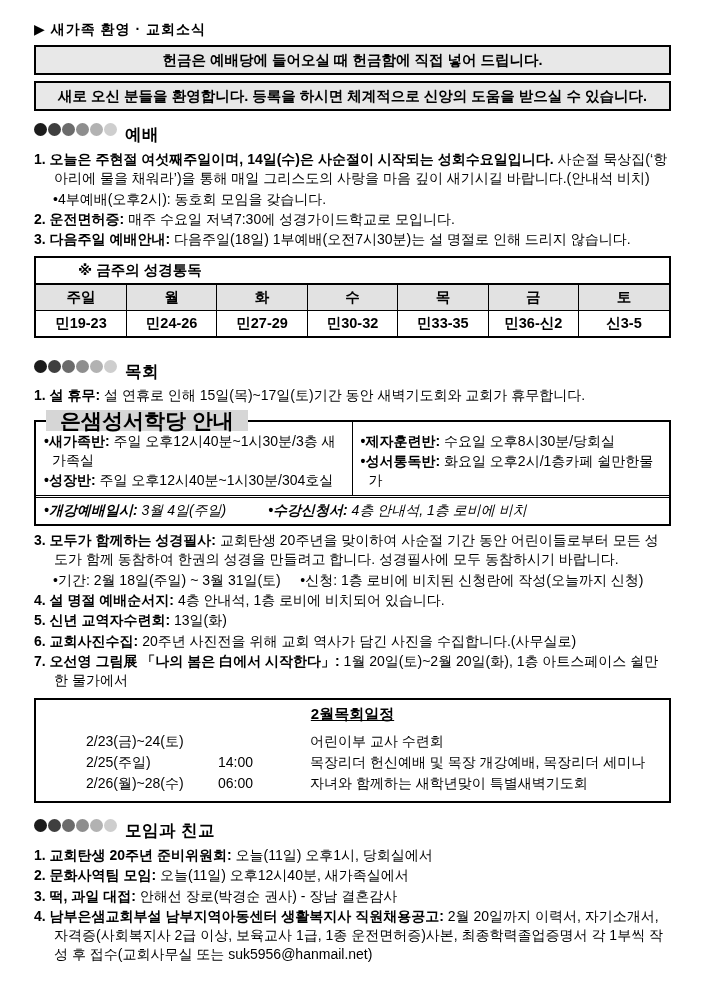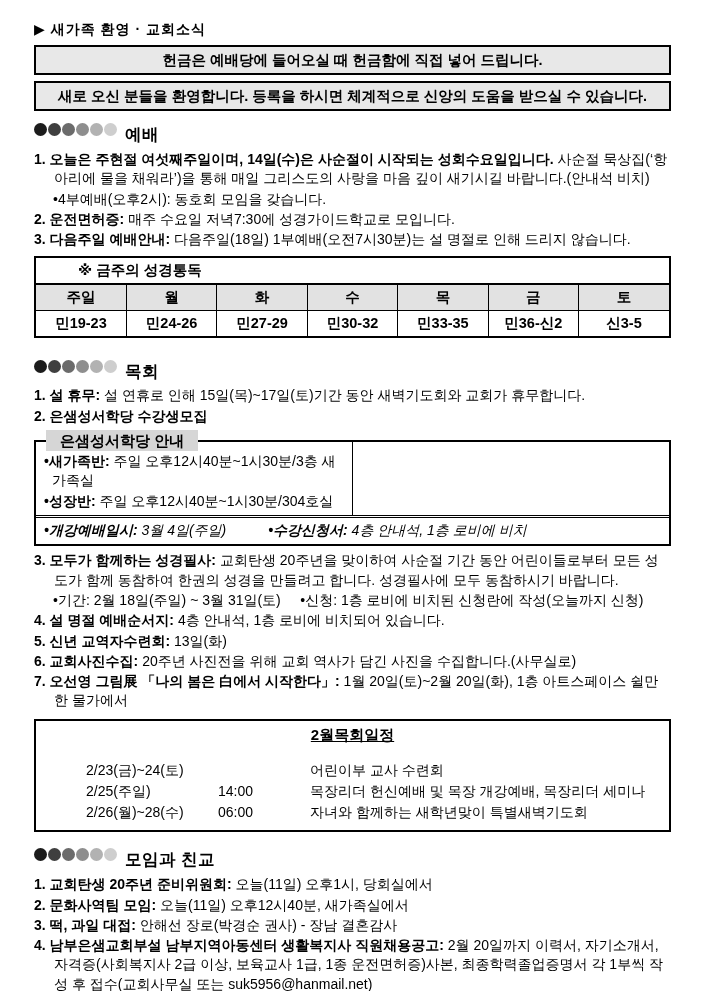--- a/index.html
+++ b/index.html
@@ -37,32 +37,32 @@
   }
   table.bible tr.hdr td { background:#e2e2e2; border-top:2px solid #000;text-align:center; }
   table.bible td:first-child { border-left:none; }
   table.bible td:last-child { border-right:none; }
   table.bible tr:last-child td { border-bottom:none; }
 
   
   .academy { position:relative; border:2px solid #000; margin:14px 0 5px; }
   .acad-tab {
     position:absolute; top:-12px; left:10px; background:#d6d6d6;
-    font-weight:bold; font-size:15px; padding:0 14px; line-height:21px;
+    font-weight:bold; font-size:21px; padding:0 14px; line-height:21px;
   }
   .acad-grid { display:flex; }
   .acad-col { width:50%; padding:9px 8px 4px 8px; }
   .acad-col.left { border-right:1.5px solid #000; }
   .acad-entry { text-indent:-8px; padding-left:8px; margin-top:1px; }
   .acad-bottom { border-top:3px double #000; padding:3px 8px 4px; }
   .acad-bottom .entry { margin-right:38px;font-style:italic; }
 
   
   .sched { border:2px solid #000; margin-top:8px; padding:4px 6px 7px; }
-  .sched-title { text-align:center; font-weight:bold; font-size:15px; text-decoration:underline; margin-bottom:15px; }
+  .sched-title { text-align:center; font-weight:bold; font-size:15px; text-decoration:underline; margin-bottom:6px; }
   .sched-row { display:flex; padding-left:44px; line-height:21px; }
   .sched-date { width:132px; }
   .sched-time { width:48px; }
   .sched-desc { flex:1;margin-left:44px; }
 </style>
 </head>
 <body>
 
 <div class="page">
 
@@ -114,28 +114,31 @@
   <div class="sec-head" style="margin-top:22px;">
     <span class="dot" style="background: rgb(28, 28, 28);"></span>
       <span class="dot" style="background: rgb(63, 63, 63);"></span>
       <span class="dot" style="background: rgb(107, 107, 107);"></span>
       <span class="dot" style="background: rgb(142, 142, 142);"></span>
       <span class="dot" style="background: rgb(178, 178, 178);"></span>
       <span class="dot" style="background: rgb(206, 206, 206);"></span>
     <span class="sec-title">목회</span>
   </div>
   <div class="item"><span class="lead">1.</span> <span class="lead">설 휴무:</span><span> 설 연휴로 인해 15일(목)~17일(토)기간 동안 새벽기도회와 교회가 휴무합니다.</span></div>
-  <div class="item"><span class="lead">2.</span> <span class="lead">은샘성서학당 수강생모집</span><span></span></div>
 
   <div class="academy">
     <div class="acad-tab">은샘성서학당 안내</div>
     <div class="acad-grid">
       <div class="acad-col left">
         <div class="acad-entry"><span class="lead">•새가족반:</span><span> 주일 오후12시40분~1시30분/3층 새가족실</span></div>
         <div class="acad-entry"><span class="lead">•성장반:</span><span> 주일 오후12시40분~1시30분/304호실</span></div>
+      </div>
+      <div class="acad-col">
+        <div class="acad-entry"><span class="lead">•제자훈련반:</span><span> 수요일 오후8시30분/당회실</span></div>
+        <div class="acad-entry"><span class="lead">•성서통독반:</span><span> 화요일 오후2시/1층카페 쉴만한물가</span></div>
       </div>
     </div>
     <div class="acad-bottom">
       <span class="entry"><span class="lead">•개강예배일시:</span><span> 3월 4일(주일)</span></span>
       <span class="entry"><span class="lead">•수강신청서:</span><span> 4층 안내석, 1층 로비에 비치</span></span>
     </div>
   </div>
 
   <div class="item"><span class="lead">3.</span> <span class="lead">모두가 함께하는 성경필사:</span><span> 교회탄생 20주년을 맞이하여 사순절 기간 동안 어린이들로부터 모든 성도가 함께 동참하여 한권의 성경을 만들려고 합니다. 성경필사에 모두 동참하시기 바랍니다.</span></div>
   <div class="sub">•기간: 2월 18일(주일) ~ 3월 31일(토)     •신청: 1층 로비에 비치된 신청란에 작성(오늘까지 신청)</div>

